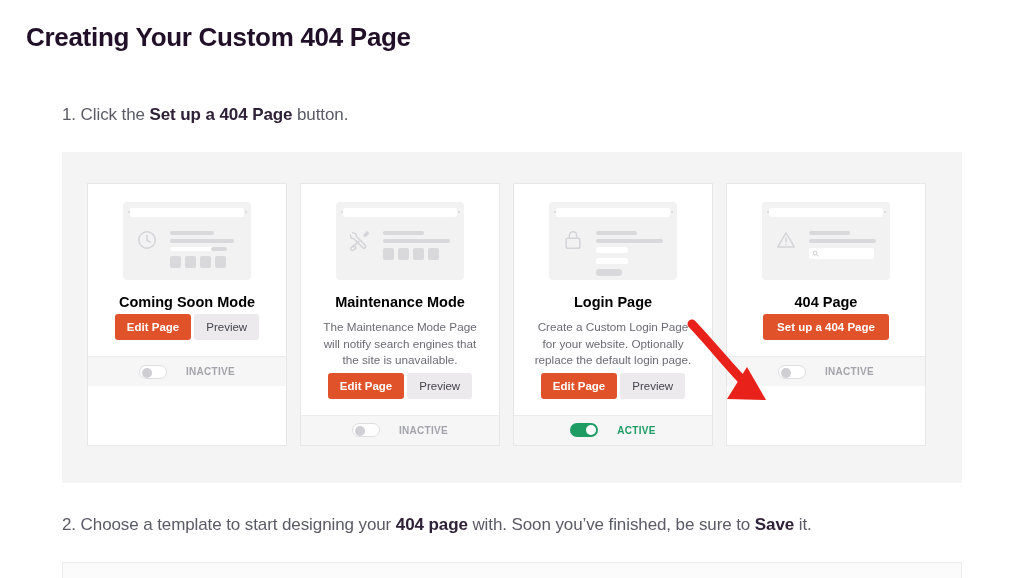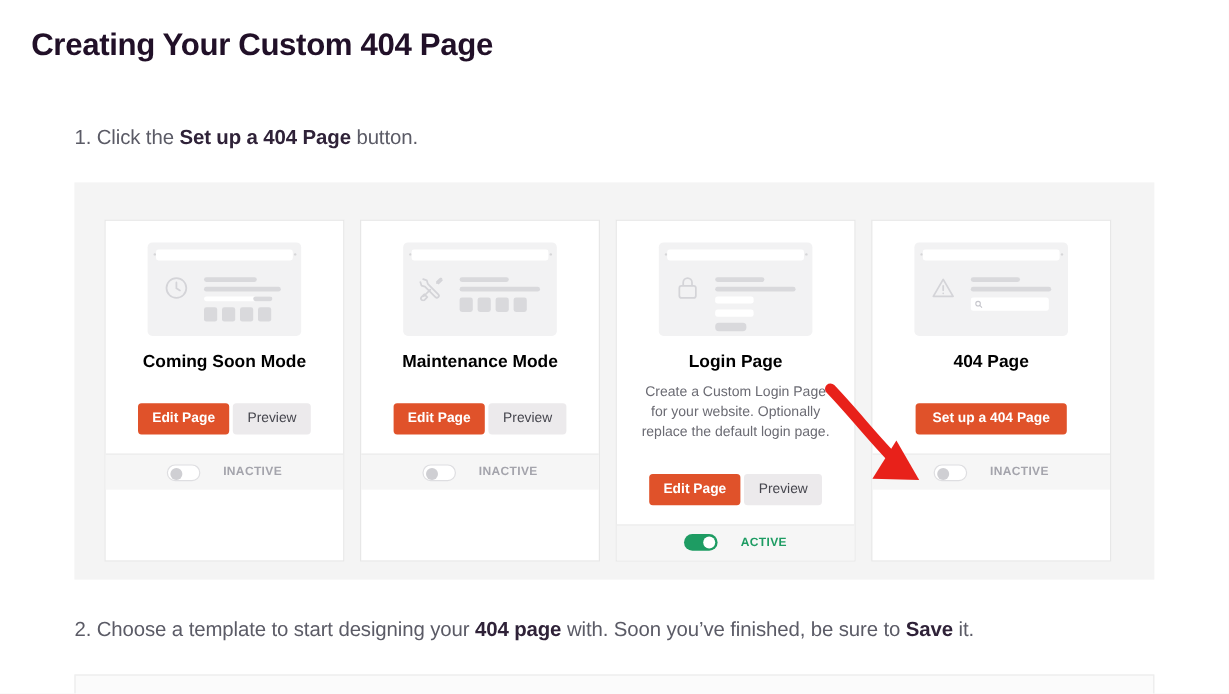--- a/index.html
+++ b/index.html
@@ -175,21 +175,21 @@
     margin-top: 9px;
     width: 164px;
     font-size: 11.7px;
     line-height: 16.5px;
     color: #6b6b73;
     text-align: center;
   }
 
   
   .btn-row {
-    margin-top: 26px;
+    margin-top: 4px;
     margin-bottom: 16px;
     display: flex;
     gap: 3px;
     justify-content: center;
   }
   .btn {
     font-size: 11.5px;
     font-weight: bold;
     border-radius: 3px;
     padding: 7px 12px;
@@ -324,20 +324,21 @@
             <div class="squares">
               <i></i>
                 <i></i>
                 <i></i>
                 <i></i>
             </div>
           </div>
         </div>
       </div>
       <div class="card-title">Maintenance Mode</div>
+      <div class="card-desc">The Maintenance Mode Page will notify search engines that the site is unavailable.</div>
       <div class="btn-row">
         <button class="btn btn-primary">Edit Page</button>
         <button class="btn btn-secondary">Preview</button>
       </div>
       <div class="card-footer">
         <div class="toggle off">
             <span class="knob"></span>
           </div>
         <span class="toggle-label inactive">INACTIVE</span>
       </div>

